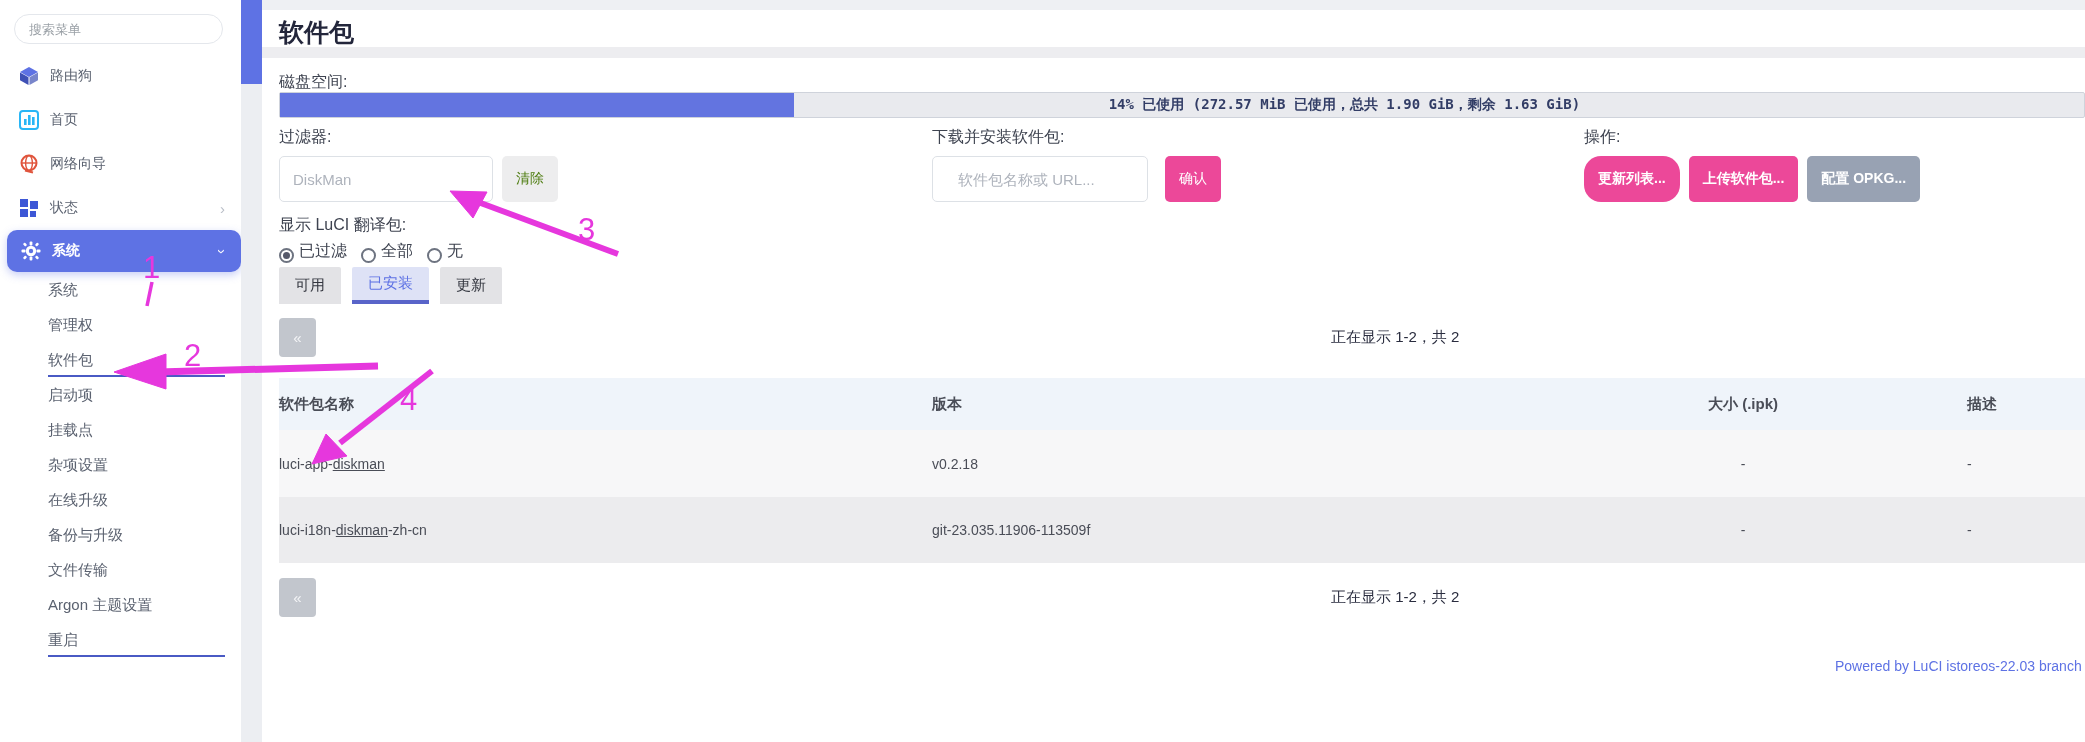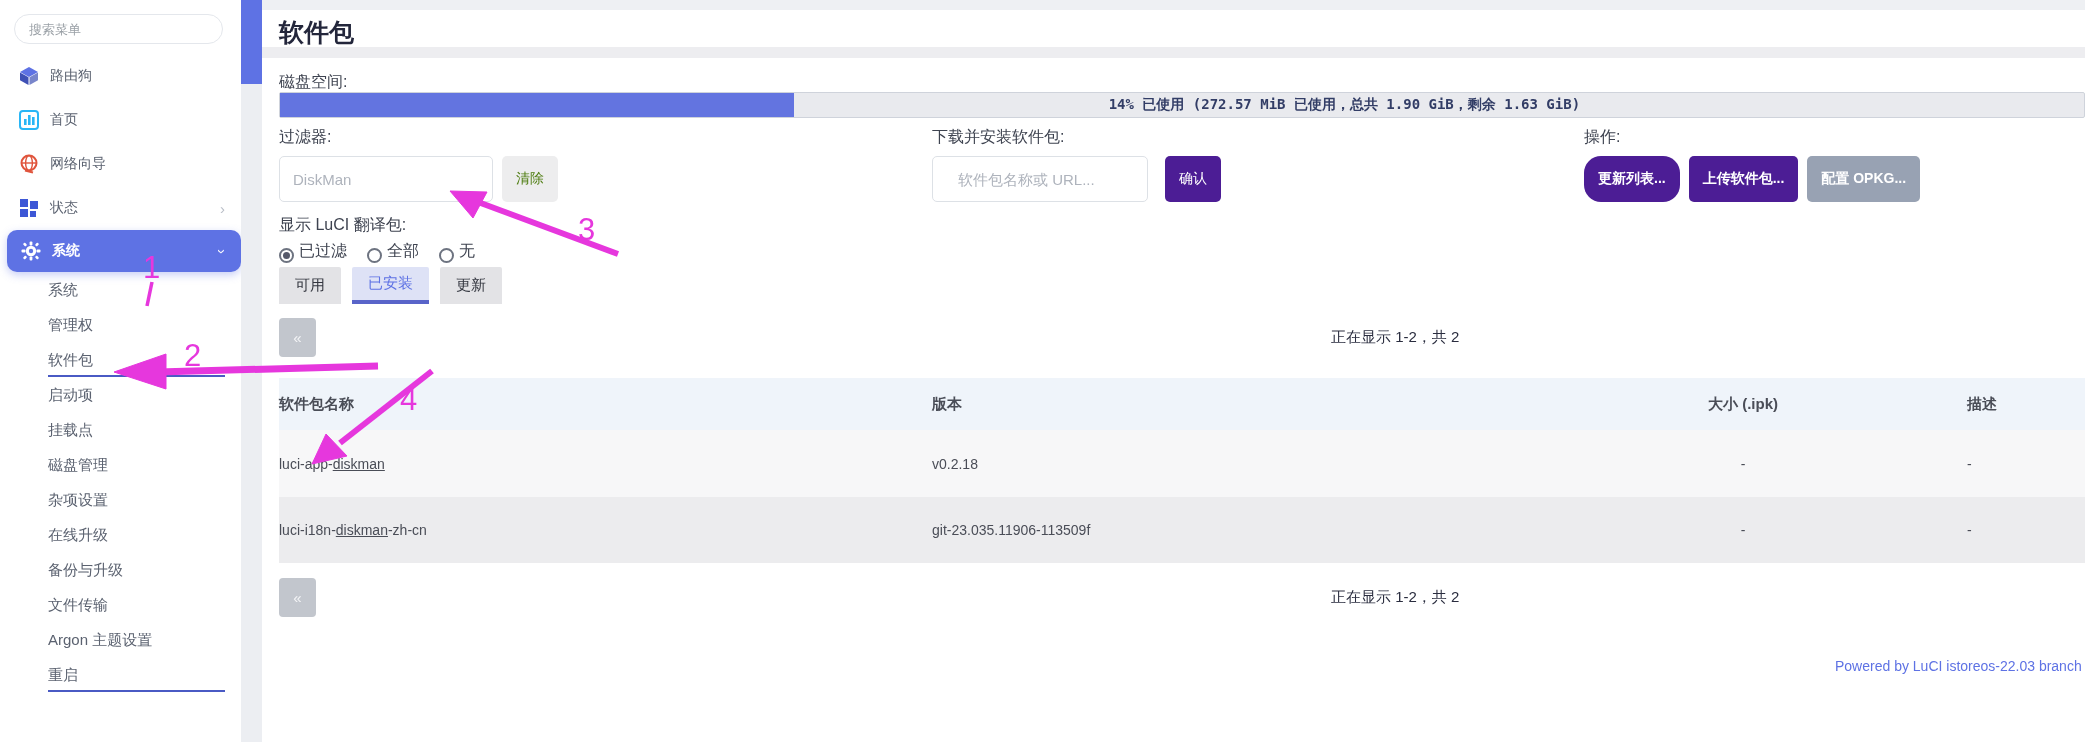--- a/index.html
+++ b/index.html
@@ -50,24 +50,24 @@
   .fcol { position:absolute; top:0; }
   .fcol .flabel { display:block; margin-bottom:8px; }
   .row-inline { display:flex; align-items:center; }
   .tinput { height:46px; border:1px solid #dde1e6; border-radius:5px; background:#fff;
     padding:0 13px; font-size:15px; outline:none; }
   .tinput.grayval { color:#aeb3bc; }
   .tinput::placeholder { color:#aeb3bc; }
   .btn { height:46px; border:none; border-radius:5px; font-size:14px; cursor:pointer;
     padding:0 14px; font-family:inherit; }
   .btn-light { background:#ededee; color:#4d7c0f; }
-  .btn-primary { background:#4c1d95; color:#fff;text-align:right; }
+  .btn-primary { background:#ec4899; color:#fff;text-align:right; }
   .btn-gray { background:#98a2b3; color:#fff; font-weight:bold; }
   .i18n-label { display:block; margin-top:13px; margin-bottom:4px; }
-  .radios { display:flex; align-items:center; gap:20px; }
+  .radios { display:flex; align-items:center; gap:14px; }
   .radio-opt { display:flex; align-items:center; gap:5px; font-size:16px; color:#3e4350; cursor:pointer; }
   .rdot { width:15px; height:15px; border:2px solid #6d7380; border-radius:50%; display:inline-block;
     position:relative; margin-top:8px; background:#fff; }
   .rdot.checked::after { content:""; position:absolute; inset:2px; border-radius:50%; background:#55596a; }
 
   .tabs { position:absolute; top:267px; left:17px; display:flex; gap:11px; }
   .tab { height:37px; padding:0 16px; background:#e3e3e6; color:#33363f; font-size:15px;
     display:flex; align-items:center; border-radius:2px 2px 0 0; cursor:pointer; }
   .tab.active { background:#dee2f6; color:#5e72e4; border-bottom:4px solid #5964c9; }
 
@@ -168,21 +168,20 @@
     <span class="mi-label">系统</span>
     <span class="mi-chevron">›</span>
   </div>
 
   <div class="submenu">
     <div class="submenu-item">系统</div>
     <div class="submenu-item">管理权</div>
     <div class="submenu-item current">软件包</div>
     <div class="submenu-item">启动项</div>
     <div class="submenu-item">挂载点</div>
-    <div class="submenu-item">磁盘管理</div>
     <div class="submenu-item">杂项设置</div>
     <div class="submenu-item">在线升级</div>
     <div class="submenu-item">备份与升级</div>
     <div class="submenu-item">文件传输</div>
     <div class="submenu-item">Argon 主题设置</div>
     <div class="submenu-item reboot">重启</div>
   </div>
 </nav>
 
 <div class="side-scrollbar">

